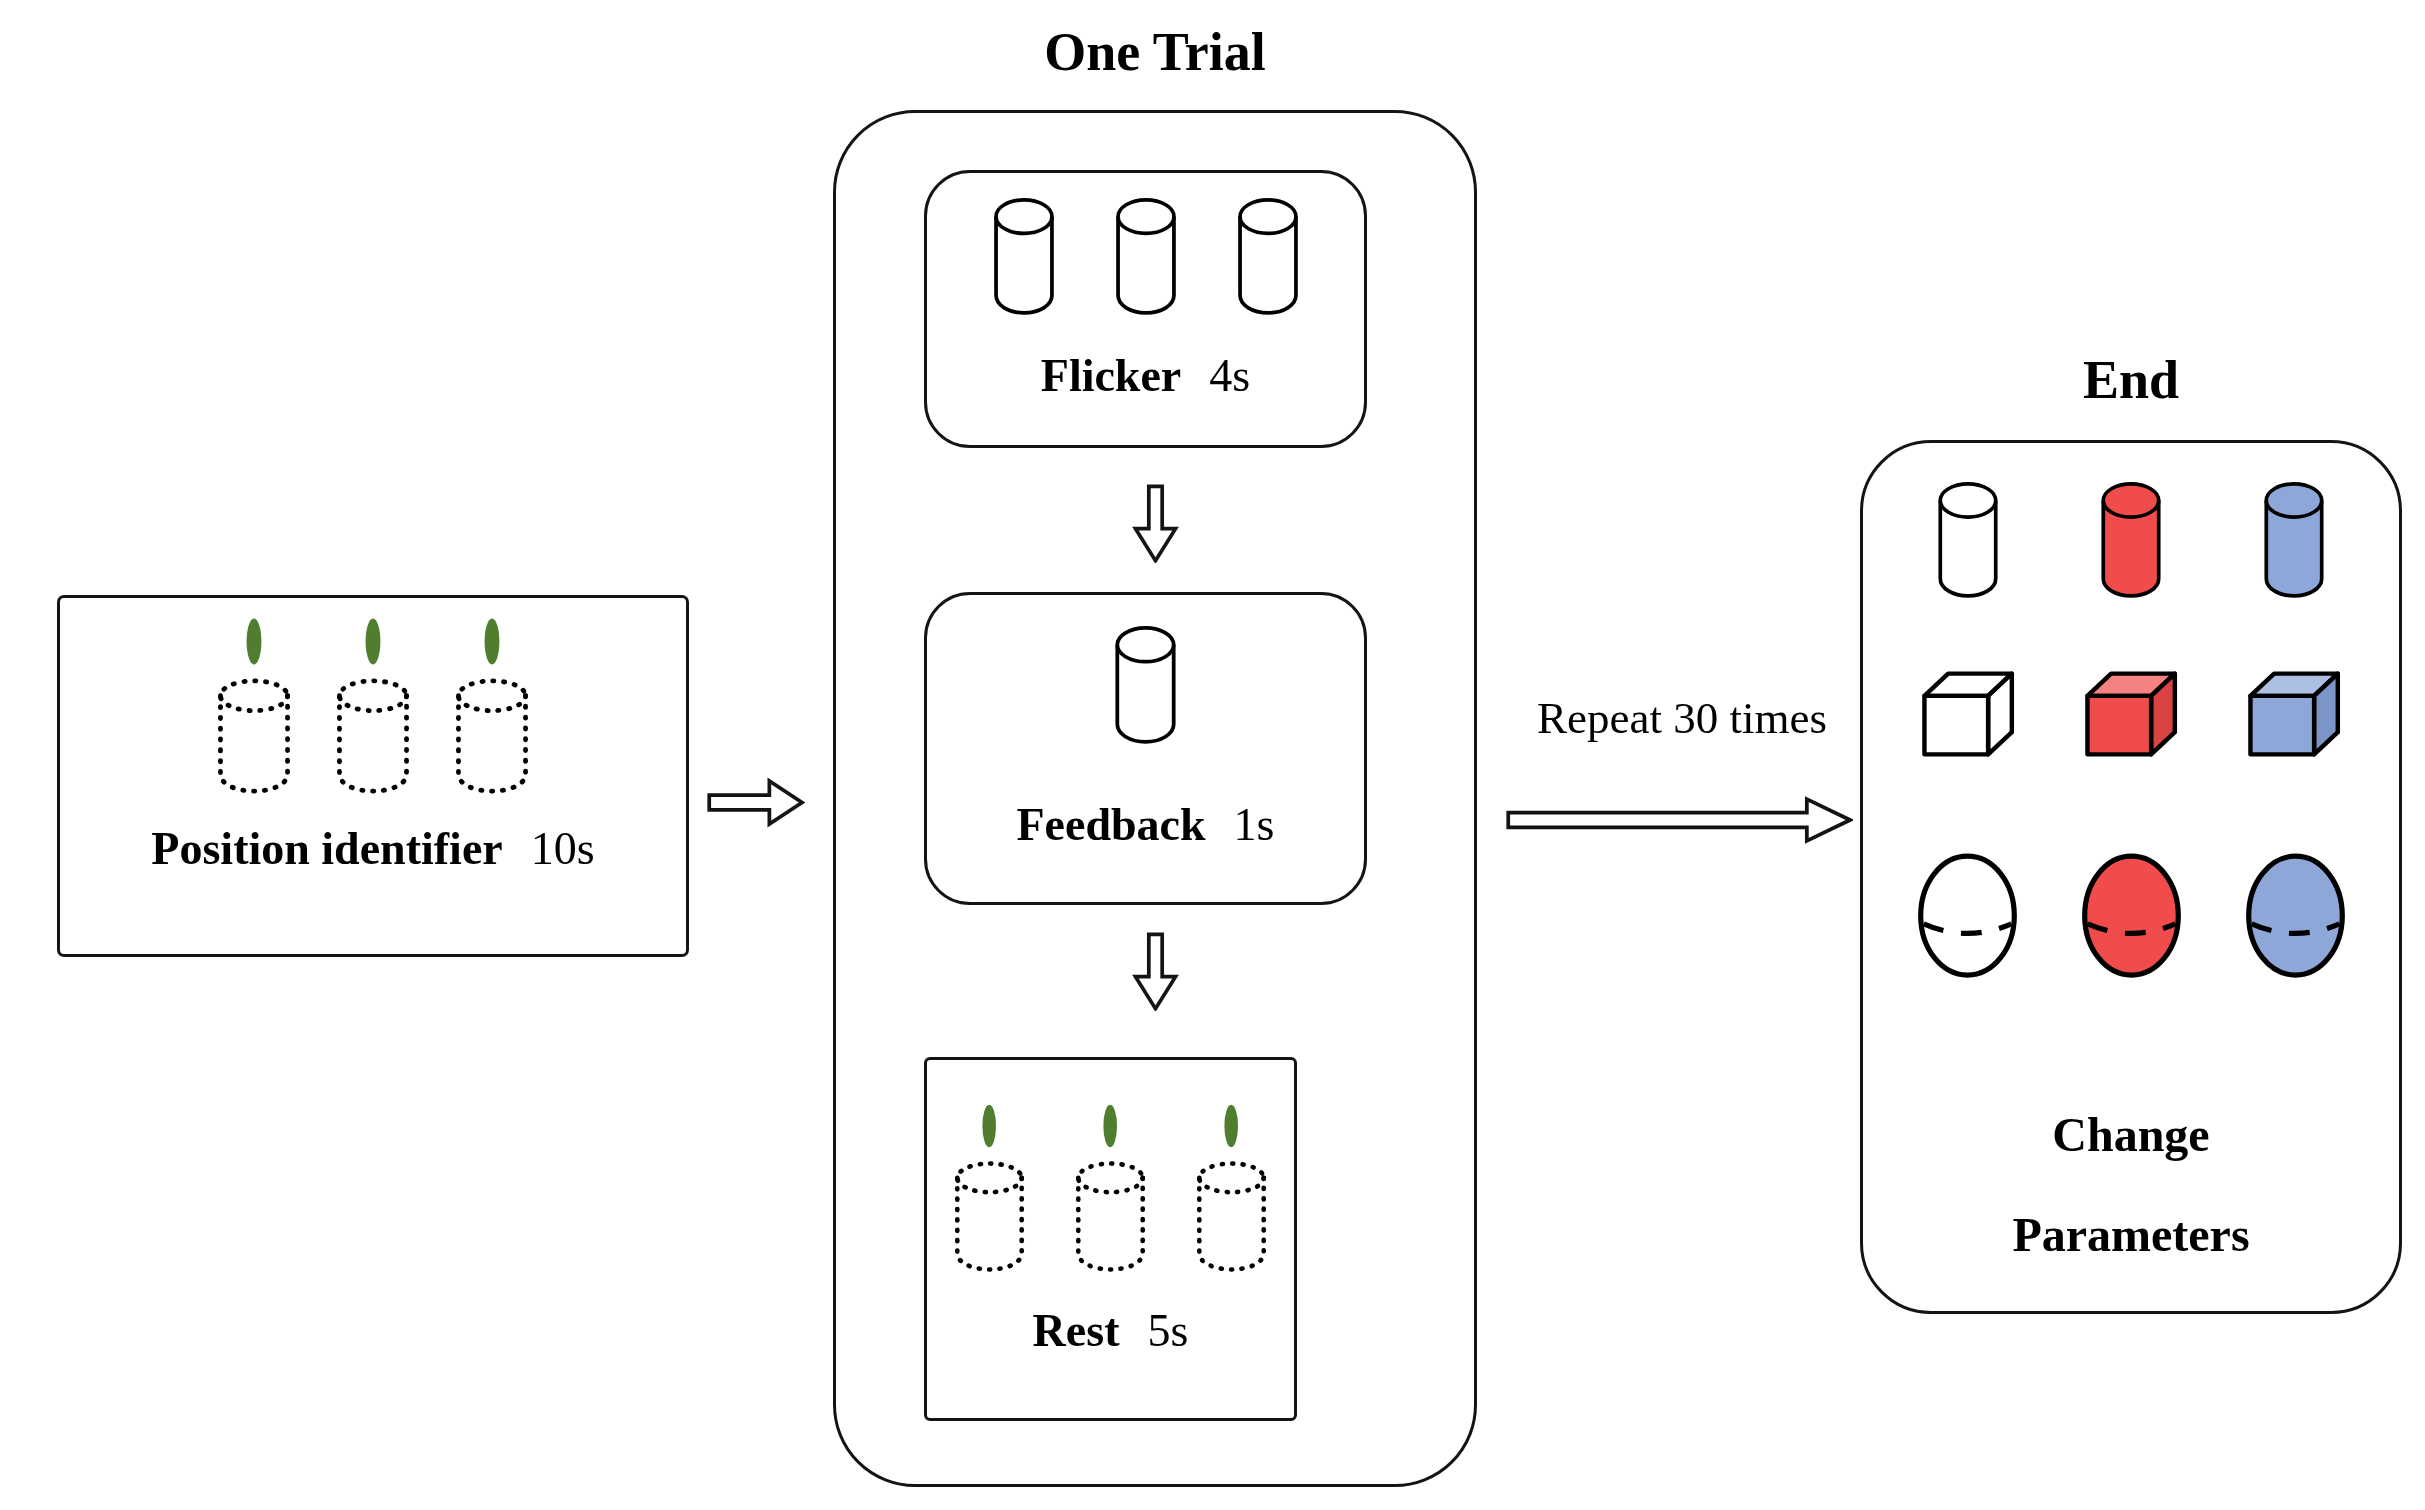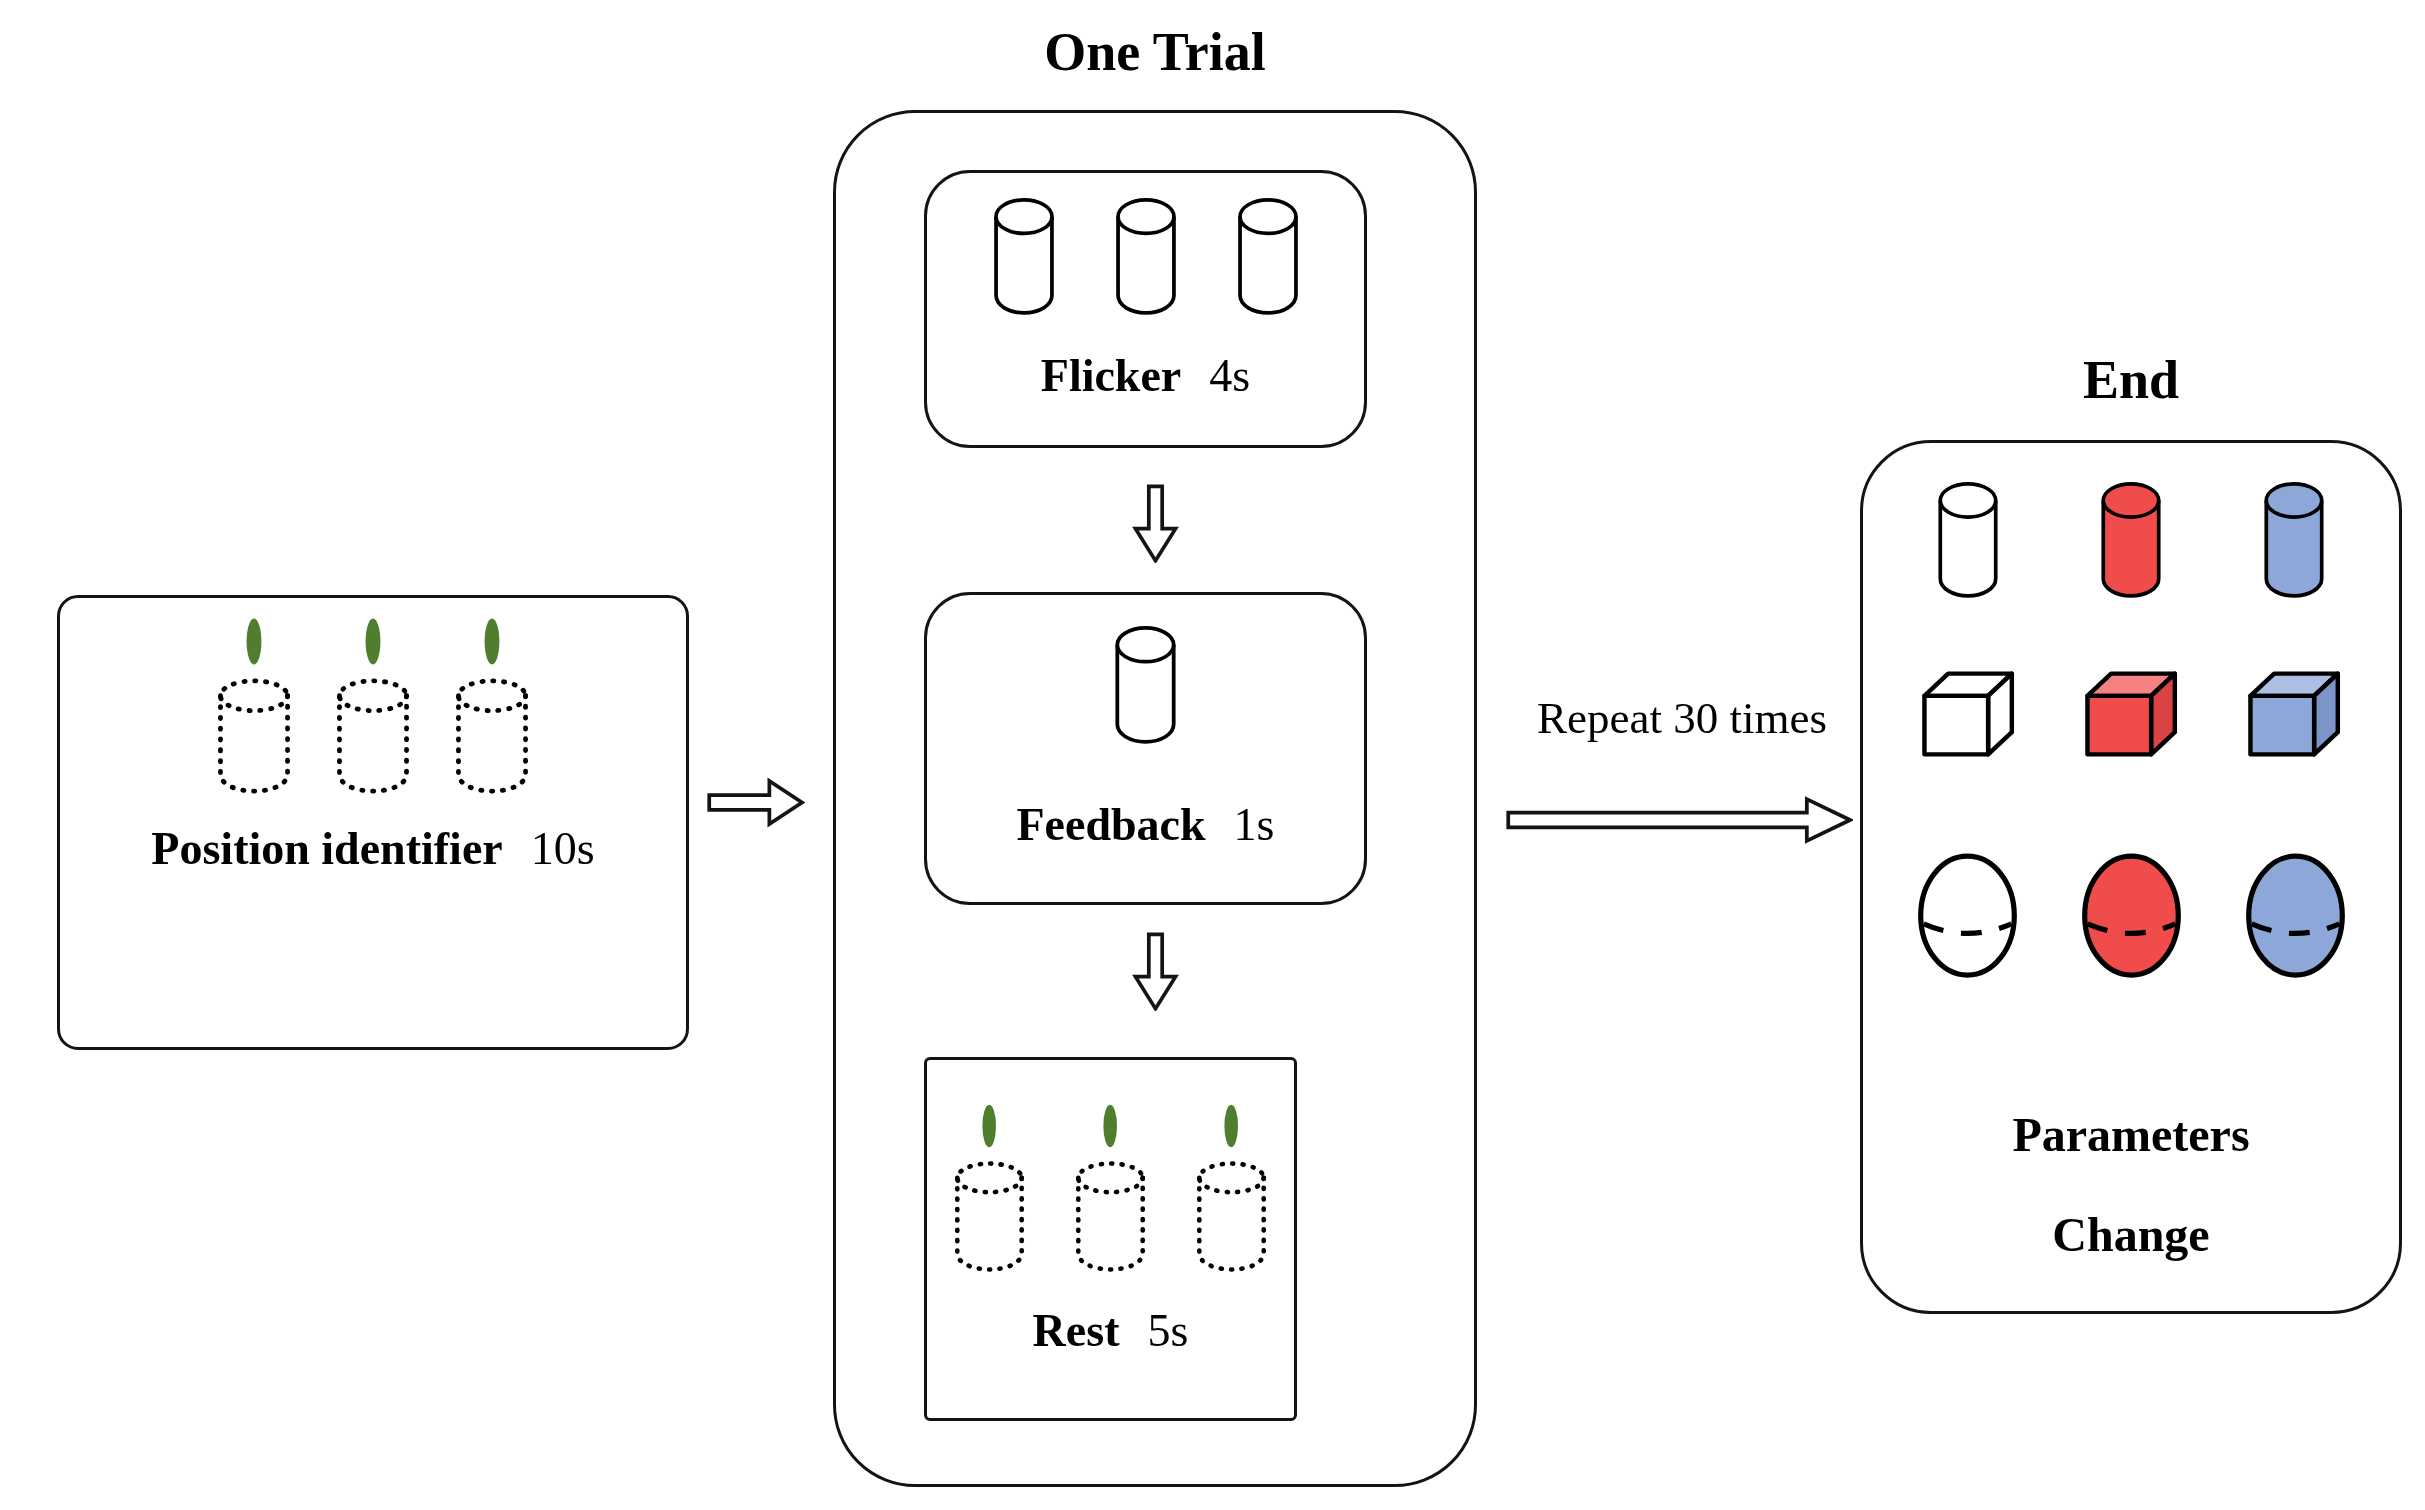--- a/index.html
+++ b/index.html
@@ -21,21 +21,21 @@
   .ink{stroke:#000;stroke-width:6;}
   .arrow{position:absolute;}
   .arrow path{fill:#ffffff;stroke:#141414;stroke-width:5;stroke-linejoin:miter;}
 </style>
 </head>
 <body>
 
 <div class="canvas">
 
 
-  <div class="panel" style="left:57px;top:595px;width:632px;height:455px;border-radius:21px;">
+  <div class="panel" style="left:57px;top:595px;width:632px;height:362px;border-radius:7px;">
     <div class="row" style="gap:43px;margin-top:19.3px;">
       <div class="unit">
         <svg class="green-marker" width="18" height="49" viewBox="0 0 24 66">
           <ellipse cx="12" cy="33" rx="10" ry="31" fill="#4f7e2f"></ellipse>
         </svg>
         <svg width="76" height="118" viewBox="0 0 102 158">
           <path class="dot" d="M6 25 L6 131 A45 22 0 0 0 96 131 L96 25"></path>
           <ellipse class="dot" cx="51" cy="25" rx="45" ry="20"></ellipse>
         </svg>
       </div>
@@ -196,19 +196,19 @@
         <ellipse cx="69" cy="87" rx="63" ry="80" stroke="#000" stroke-width="7" fill="#f14c4c"></ellipse>
         <path d="M10 98 Q69 124 128 98" fill="none" stroke="#000" stroke-width="7" stroke-dasharray="28 24"></path>
       </svg>
       <svg width="103" height="130" viewBox="0 0 138 175">
         <ellipse cx="69" cy="87" rx="63" ry="80" stroke="#000" stroke-width="7" fill="#8da8d8"></ellipse>
         <path d="M10 98 Q69 124 128 98" fill="none" stroke="#000" stroke-width="7" stroke-dasharray="28 24"></path>
       </svg>
     </div>
 
     <div class="change-label" style="margin-top:104px;">
+      <div>Change</div>
       <div>Parameters</div>
-      <div>Change</div>
     </div>
   </div>
 
 </div>
 
 
 </body></html>

